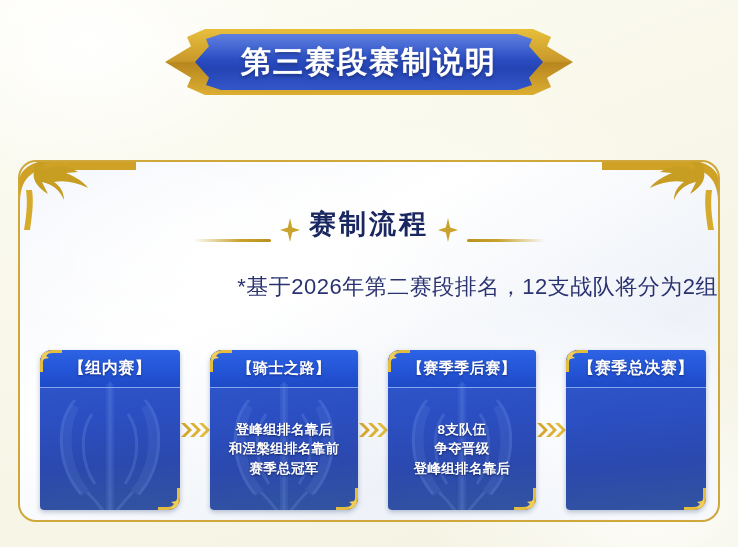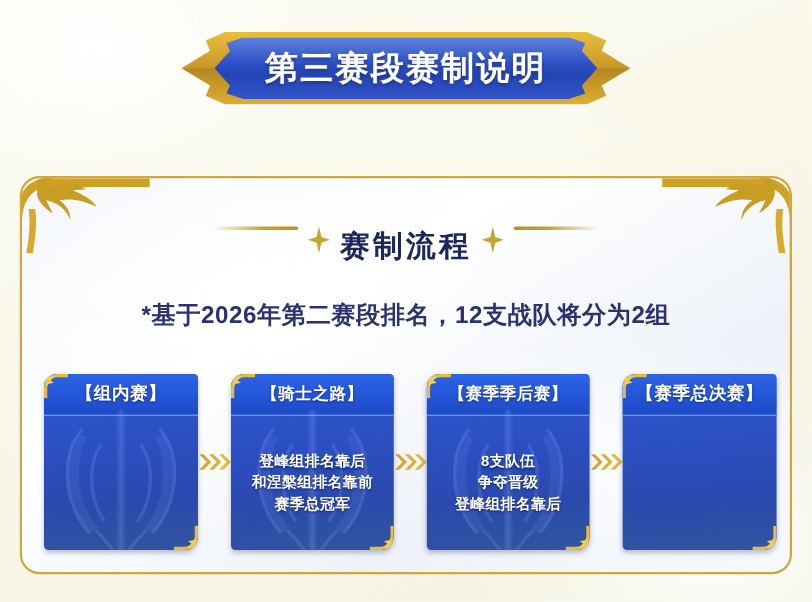--- a/index.html
+++ b/index.html
@@ -106,21 +106,21 @@
   .corner-orn { position: absolute; width: 120px; height: 92px; pointer-events: none; }
   .corner-tl { left: -2px; top: -2px; }
   .corner-tr { right: -2px; top: -2px; transform: scaleX(-1); }
 
   
   #flow-heading {
     position: absolute;
     left: 0; right: 0;
     top: 44px;
     display: flex;
-    align-items: flex-start;
+    align-items: flex-end;
     justify-content: center;
     gap: 9px;
   }
   .rule-line {
     width: 78px;
     height: 3px;
     background: linear-gradient(90deg, rgba(199,160,45,0) 0%, #c9a32d 60%, #b8911f 100%);
     border-radius: 2px;
   }
   .rule-line.right {
@@ -133,33 +133,33 @@
     color: #1a2760;
     letter-spacing: 3px;
     text-shadow: 0 1px 0 rgba(255,255,255,0.9);
   }
 
   
   #subtitle {
     position: absolute;
     left: 0; right: 0;
     top: 110px;
-    text-align: center;
+    text-align: right;
     font-size: 22px;
-    font-weight: bold;
+    font-weight: normal;
     color: #2a3270;
     letter-spacing: 0.5px;
   }
 
   
   #cards-row {
     position: absolute;
     left: 20px;
     right: 20px;
-    top: 178px;
+    top: 188px;
     height: 168px;
     display: flex;
     align-items: flex-start;
     justify-content: space-between;
   }
 
   .card {
     position: relative;
     width: 140px;
     height: 160px;

